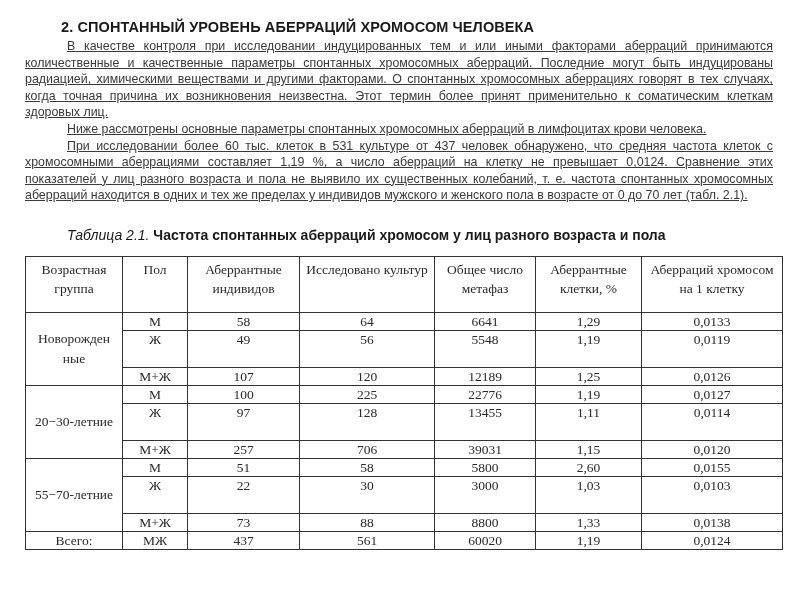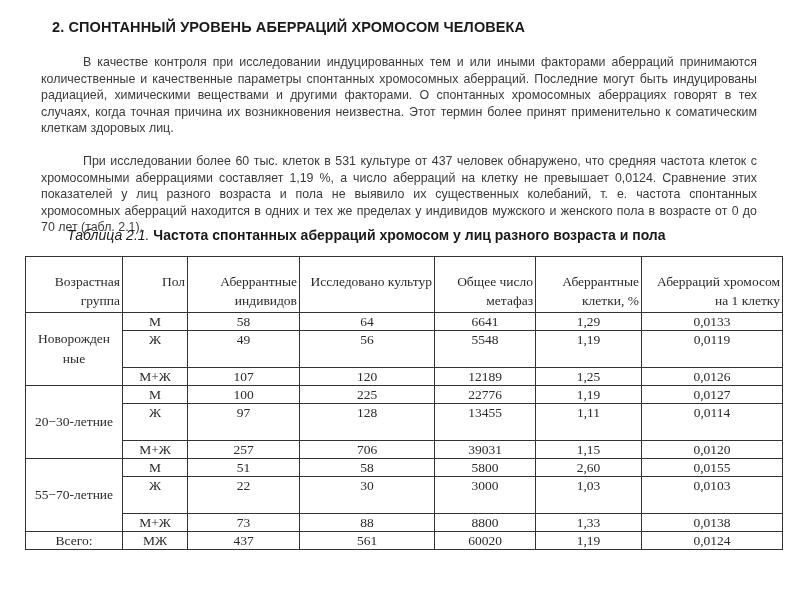--- a/index.html
+++ b/index.html
@@ -10,42 +10,43 @@
     body {
       width: 800px;
       height: 600px;
       position: relative;
       overflow: hidden;
       font-family: "Liberation Sans", sans-serif;
       color: #333333;
     }
     .title {
       position: absolute;
-      left: 52px;
+      left: 61px;
       top: 19px;
       font-size: 14.5px;
       font-weight: bold;
       color: #1a1a1a;
       white-space: nowrap;
       letter-spacing: 0.1px;
     }
     .body-text {
       position: absolute;
       left: 25px;
       top: 38px;
       width: 748px;
       font-size: 12.4px;
       line-height: 16.6px;
       color: #3a3a3a;
     }
     .body-text p {
-      margin: 16px;
+      margin: 0;
       text-indent: 42px;
       text-align: justify;
       text-align-last: left;
+      text-decoration: underline;
     }
     .caption {
       position: absolute;
       left: 67px;
       top: 227px;
       font-size: 14px;
       color: #1a1a1a;
       white-space: nowrap;
     }
     .caption .cap-label {
@@ -68,41 +69,41 @@
     table.data-table td {
       border: 1px solid #333333;
       padding: 0 2px;
       text-align: center;
       vertical-align: top;
       font-weight: normal;
       line-height: 17px;
       overflow: hidden;
     }
     table.data-table th {
-      padding-top: 15px;
+      padding-top: 3px;
       line-height: 19px;
-      text-align: right;
     }
     table.data-table td.group-cell {
       vertical-align: middle;
       line-height: 20px;
     }
     tr.h-header { height: 56px; }
     tr.h-m { height: 17px; }
     tr.h-f { height: 37px; }
     tr.h-mf { height: 18px; }
     tr.h-total { height: 18px; }
   </style>
 </head>
 <body>
 
 <div class="title">2. СПОНТАННЫЙ УРОВЕНЬ АБЕРРАЦИЙ ХРОМОСОМ ЧЕЛОВЕКА</div>
 
 <div class="body-text">
   <p>В качестве контроля при исследовании индуцированных тем и или иными факторами аберраций принимаются количественные и качественные параметры спонтанных хромосомных аберраций. Последние могут быть индуцированы радиацией, химическими веществами и другими факторами. О спонтанных хромосомных аберрациях говорят в тех случаях, когда точная причина их возникновения неизвестна. Этот термин более принят применительно к соматическим клеткам здоровых лиц.</p>
+  <p>Ниже рассмотрены основные параметры спонтанных хромосомных аберраций в лимфоцитах крови человека.</p>
   <p>При исследовании более 60 тыс. клеток в 531 культуре от 437 человек обнаружено, что средняя частота клеток с хромосомными аберрациями составляет 1,19 %, а число аберраций на клетку не превышает 0,0124. Сравнение этих показателей у лиц разного возраста и пола не выявило их существенных колебаний, т. е. частота спонтанных хромосомных аберраций находится в одних и тех же пределах у индивидов мужского и женского пола в возрасте от 0 до 70 лет (табл. 2.1).</p>
 </div>
 
 <div class="caption">
   <span class="cap-label">Таблица 2.1.</span>
   <span class="cap-title">Частота спонтанных аберраций хромосом у лиц разного возраста и пола</span>
 </div>
 
 <table class="data-table">
   <colgroup>

